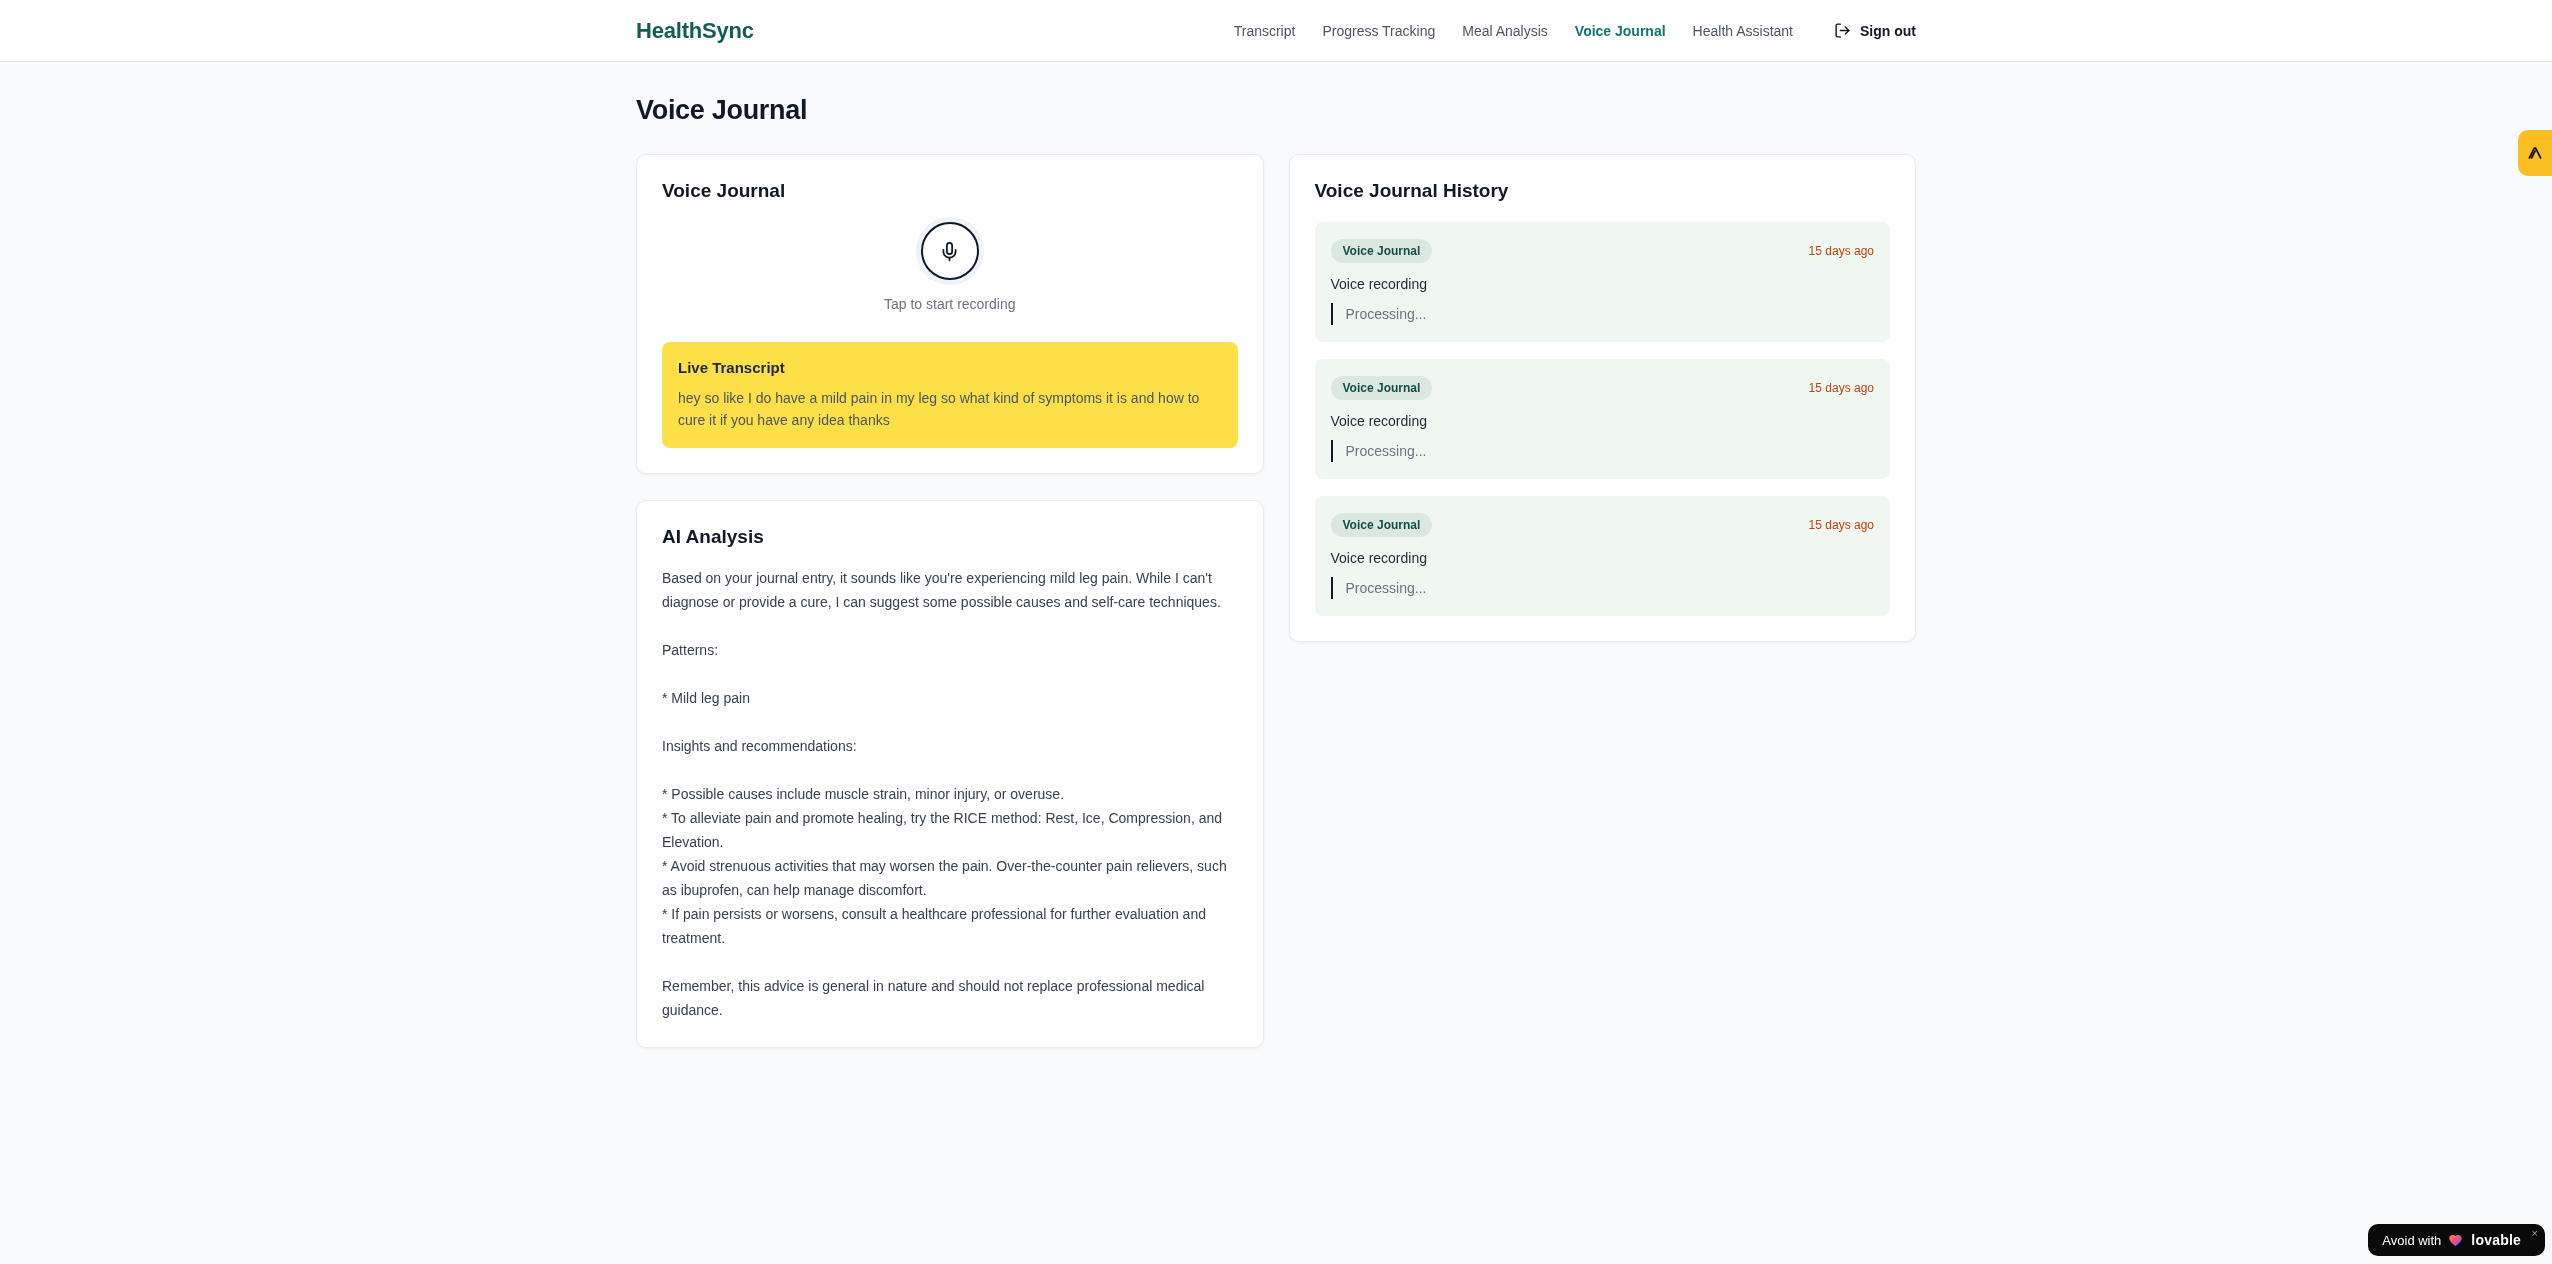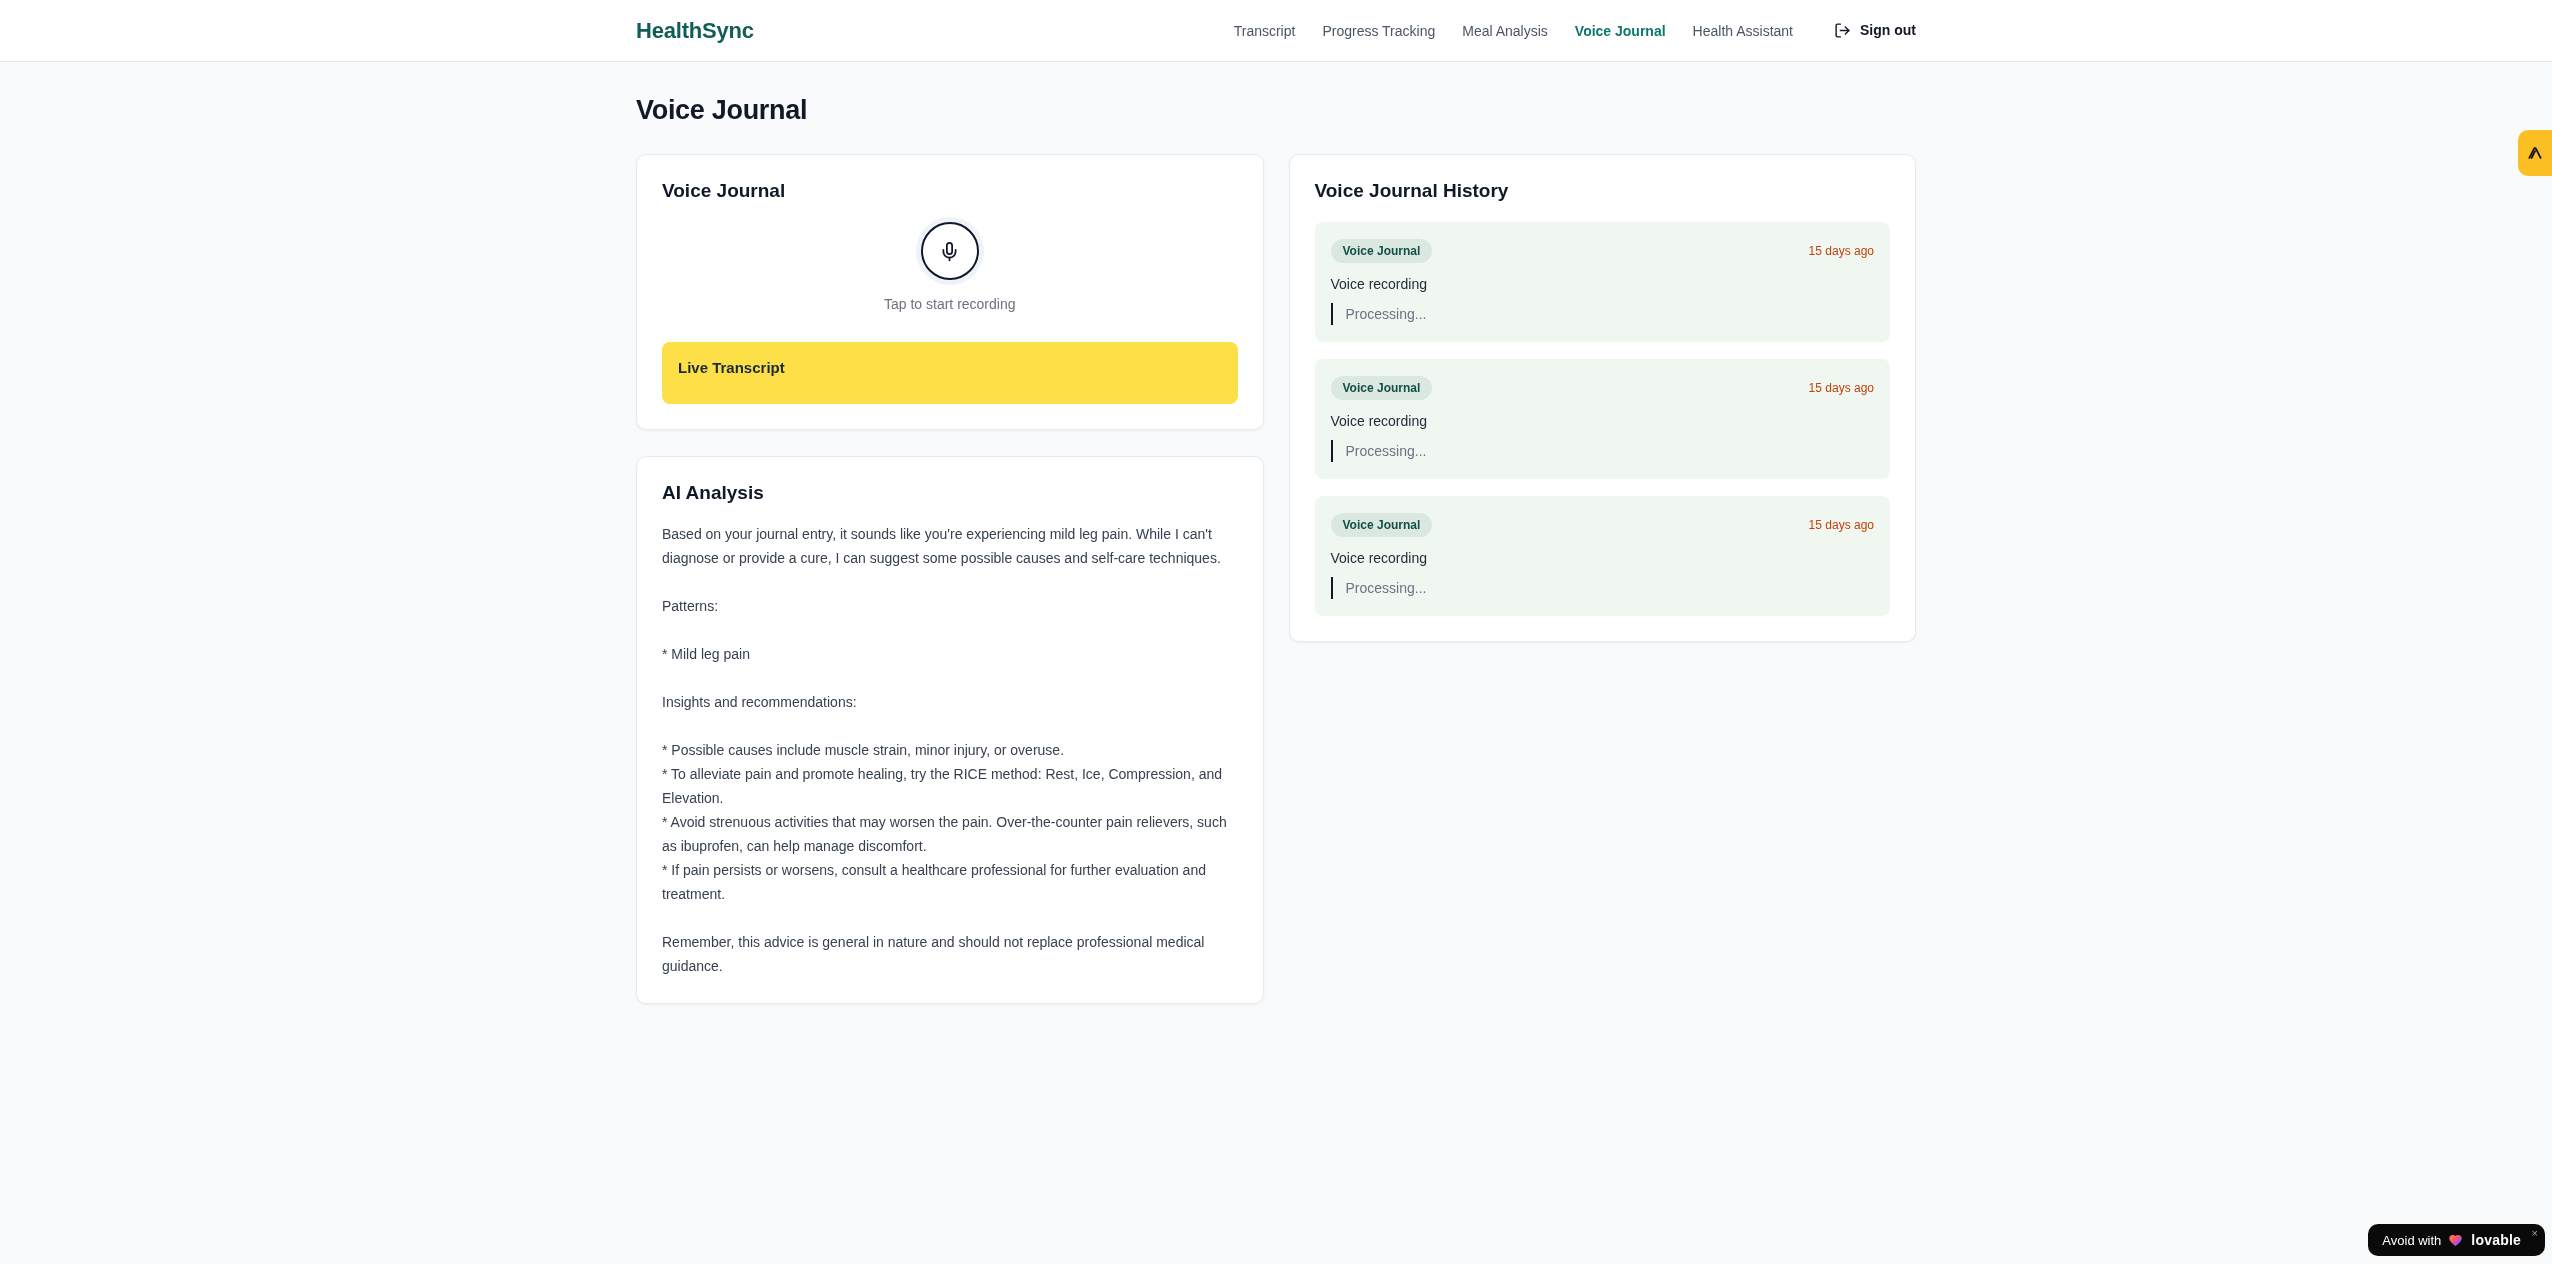--- a/index.html
+++ b/index.html
@@ -10,21 +10,21 @@
   }
   
   .header { height:62px; background:#ffffff; border-bottom:1px solid #e5e7eb;
     display:flex; align-items:center; }
   .header-inner { width:1280px; margin:0 auto; display:flex;
     align-items:center; justify-content:space-between; }
   .logo { font-size:22px; font-weight:700; color:#115e59; cursor:pointer; letter-spacing:-0.2px; }
   .nav { display:flex; align-items:center; gap:27px; }
   .nav a { text-decoration:none; font-size:14px; color:#4b5563; font-weight:500; cursor:pointer; }
   .nav a.active { color:#0f766e; font-weight:600; }
-  .signout { display:flex; align-items:flex-start; gap:9px; margin-left:14px;
+  .signout { display:flex; align-items:center; gap:9px; margin-left:14px;
     font-size:14px; font-weight:700; color:#111827; cursor:pointer; background:none; border:none;
     font-family:inherit; }
   .signout svg { width:17px; height:17px; stroke:#111827; }
   
   .main { width:1280px; margin:0 auto; padding-top:33px; }
   .page-title { font-size:27px; font-weight:800; color:#111827; margin-bottom:28px; letter-spacing:-0.3px; }
   .grid { display:grid; grid-template-columns:1fr 1fr; gap:25px; align-items:start; }
   .col { display:flex; flex-direction:column; gap:26px; }
   .card { background:#ffffff; border:1px solid #e7ebf0; border-radius:10px;
     box-shadow:0 1px 3px rgba(15,23,42,.05); padding:25px; }
@@ -106,20 +106,21 @@
                 <path d="M12 2a3 3 0 0 0-3 3v7a3 3 0 0 0 6 0V5a3 3 0 0 0-3-3Z"></path>
                 <path d="M19 10v2a7 7 0 0 1-14 0v-2"></path>
                 <line x1="12" y1="19" x2="12" y2="22"></line>
               </svg>
             </span>
           </button>
           <div class="rec-hint">Tap to start recording</div>
         </div>
         <div class="transcript">
           <div class="transcript-title">Live Transcript</div>
+          <div class="transcript-text">hey so like I do have a mild pain in my leg so what kind of symptoms it is and how to cure it if you have any idea thanks</div>
         </div>
       </section>
 
       <section class="card">
         <h2 class="card-title">AI Analysis</h2>
         <div class="analysis-body">Based on your journal entry, it sounds like you're experiencing mild leg pain. While I can't diagnose or provide a cure, I can suggest some possible causes and self-care techniques.
 
 Patterns:
 
 * Mild leg pain

